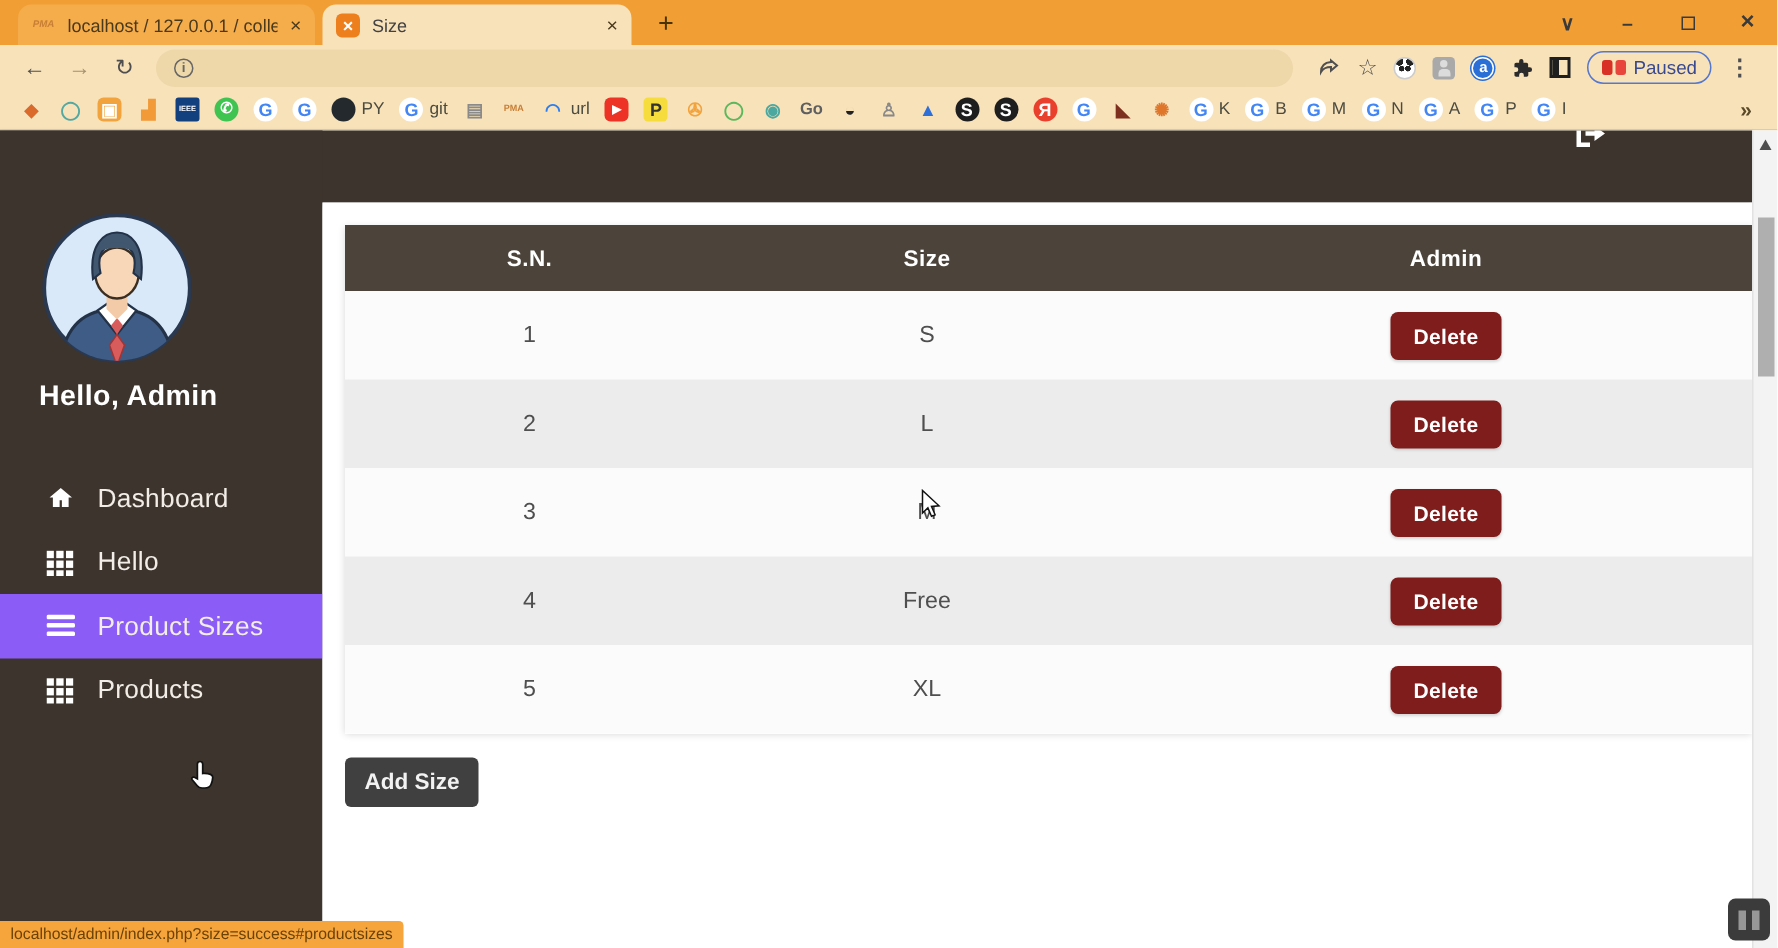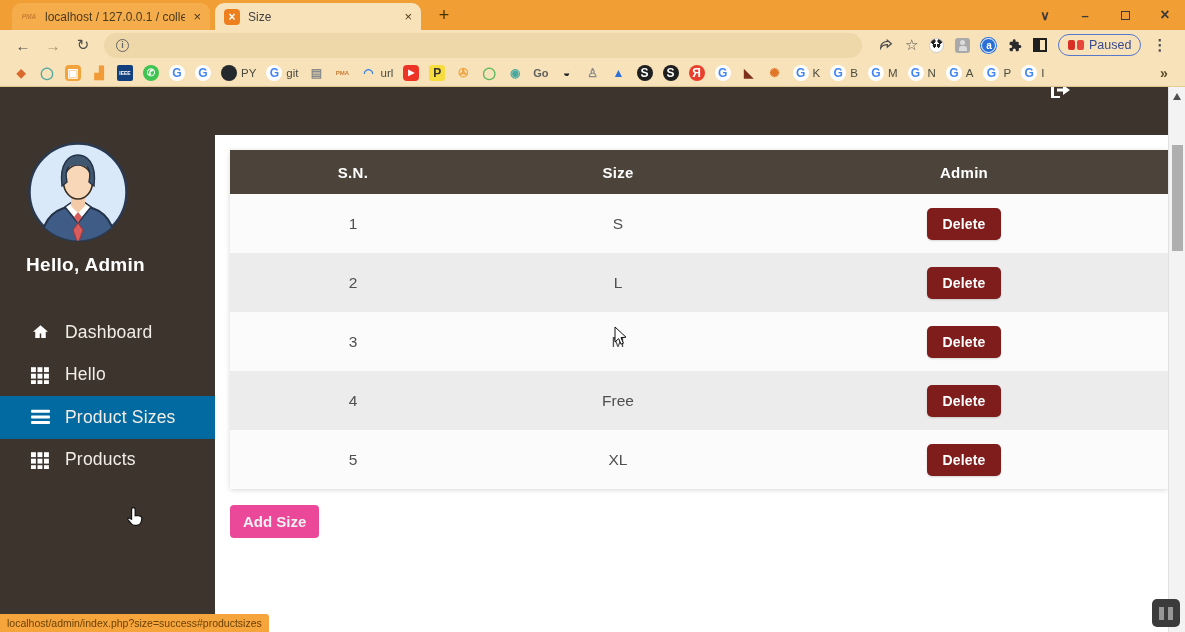--- a/index.html
+++ b/index.html
@@ -53,32 +53,32 @@
   .page{position:relative;height:545px;background:#fff}
   .page-header{position:absolute;left:0;top:0;right:17px;height:48px;background:#3C342D;box-shadow:0 2px 4px rgba(0,0,0,.28)}
   .hdr-close{position:absolute;left:190px;top:9px;color:#fff;font-size:20px;line-height:1;font-weight:bold}
   .hdr-logout{position:absolute;left:1048px;top:0;width:28px;height:11px;overflow:hidden}
 
   .sidebar{position:absolute;left:0;top:0;bottom:0;width:215px;background:#3C342D}
   .avatar{position:absolute;left:26px;top:53px}
   .hello{position:absolute;left:26px;top:167px;color:#fff;font-size:19px;font-weight:bold;letter-spacing:.3px}
   .menu{position:absolute;top:224px;left:0;right:0}
   .side-item{height:42.5px;display:flex;align-items:center;padding-left:30px;gap:15px;color:#F2EDE7;font-size:17.5px;font-weight:500;letter-spacing:.2px;cursor:pointer}
-  .side-item.active{background:#0369a1}
+  .side-item.active{background:#8b5cf6}
   .side-ic{width:20px;display:flex;justify-content:center;align-items:center}
 
   .content{position:absolute;left:215px;top:48px;right:17px;bottom:0;background:#fff}
   .pg-title{margin:25px 0 0 15px;font-size:27px;font-weight:600;color:#3B3B3B;letter-spacing:.2px}
   .tbl{margin:15px 0 0 15px;width:938px;border-collapse:collapse;box-shadow:0 1px 5px rgba(0,0,0,.16)}
   .tbl th{background:#4C443B;color:#fff;font-size:15px;height:44px;font-weight:bold;letter-spacing:.3px;text-align:center}
   .tbl td{height:59px;text-align:center;font-size:15.5px;color:#4F4F4F}
   .tbl tbody tr:nth-child(odd) td{background:#FBFBFB}
   .tbl tbody tr:nth-child(even) td{background:#ECECEC}
   .btn-del{background:#7f1d1d;color:#fff;border:none;border-radius:5px;padding:8px 15px;font-size:14px;font-weight:bold;font-family:inherit;letter-spacing:.2px;cursor:pointer;box-shadow:0 1px 2px rgba(0,0,0,.15)}
-  .btn-add{margin:16px 0 0 15px;background:#ec4899;color:#F2F2F2;border:none;border-radius:4px;padding:8px 13px;font-size:15px;font-weight:bold;font-family:inherit;cursor:pointer}
+  .btn-add{margin:16px 0 0 15px;background:#404040;color:#F2F2F2;border:none;border-radius:4px;padding:8px 13px;font-size:15px;font-weight:bold;font-family:inherit;cursor:pointer}
 
   .scrollbar{position:absolute;right:0;top:0;bottom:0;width:17px;background:#F3F3F3;border-left:1px solid #E2E2E2}
   .sb-up{position:absolute;top:6px;left:4px;width:0;height:0;border-left:4.5px solid transparent;border-right:4.5px solid transparent;border-bottom:7px solid #4F4F4F}
   .sb-thumb{position:absolute;top:58px;left:3px;width:11px;height:106px;background:#AFAFAF}
 
   .status-tip{position:absolute;left:0;bottom:0;height:18px;background:#F6A43C;color:#6B4206;font-size:10.5px;line-height:18px;padding:0 7px;border-radius:0 3px 0 0;z-index:30}
   .pause-overlay{position:absolute;left:1152px;top:512px;width:28px;height:28px;background:#3B3B3B;border-radius:5px;display:flex;align-items:center;justify-content:center;gap:4px;z-index:25}
   .pause-overlay i{width:5px;height:13px;background:#979797;display:block}
 
   .cursor-arrow{position:absolute;left:614px;top:239px;z-index:40}

